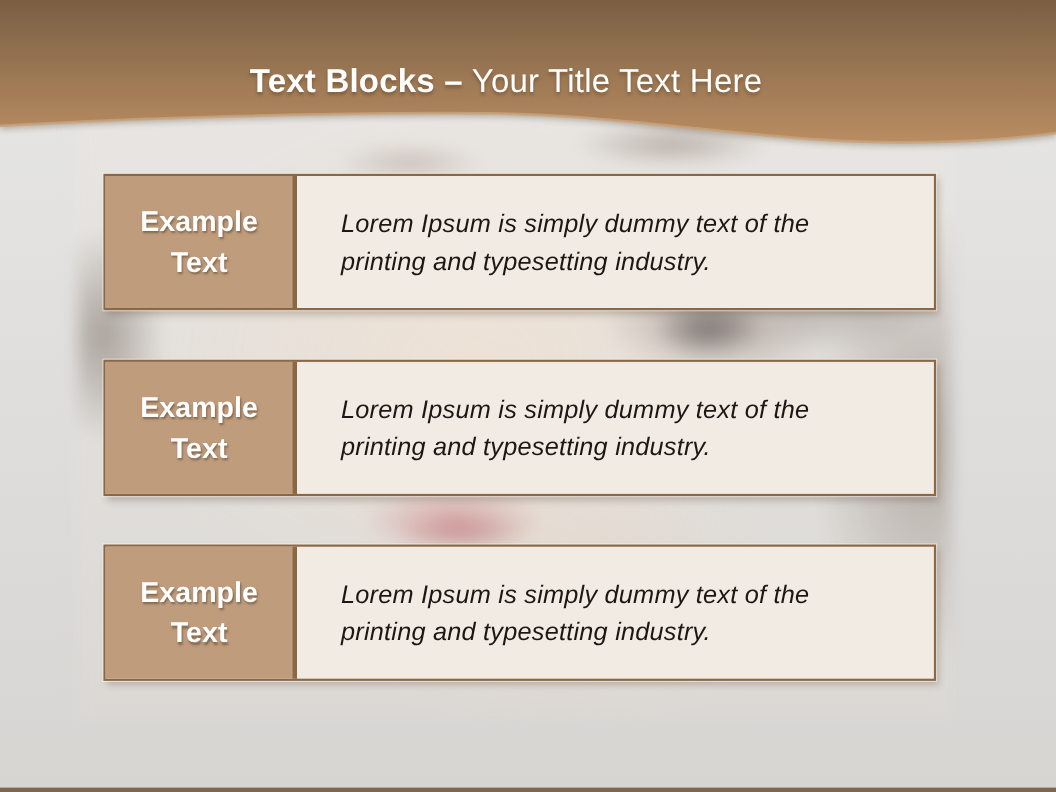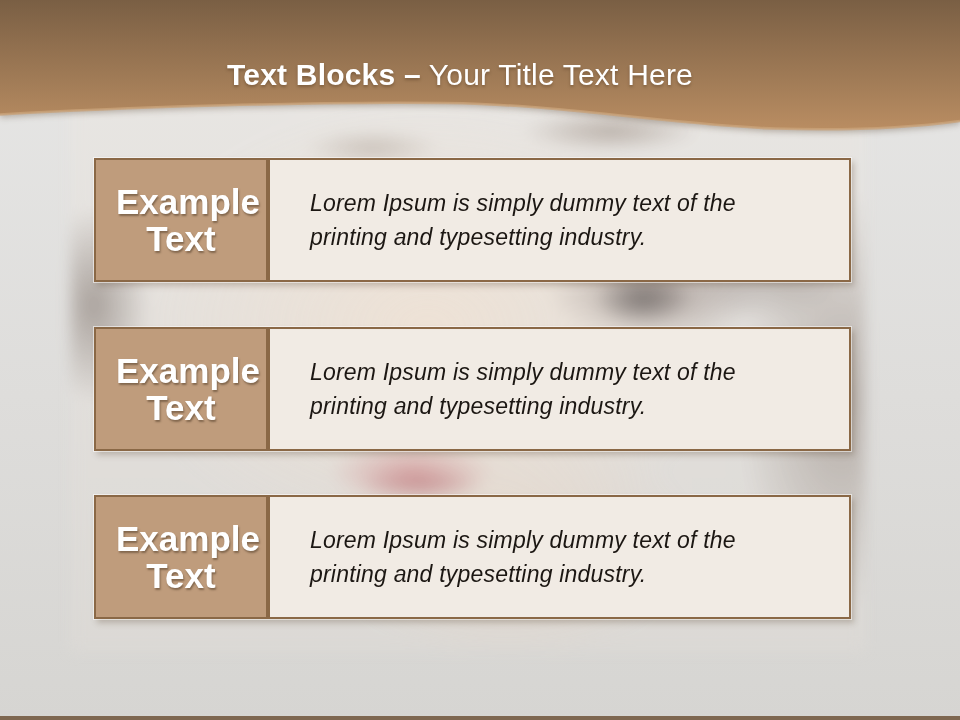--- a/index.html
+++ b/index.html
@@ -62,21 +62,21 @@
   .row.r2{top:327px;}
   .row.r3{top:495px;}
   .label-cell{
     width:170px;flex:0 0 170px;
     background:var(--label-bg);
     border-right:4px solid var(--block-border);
     display:flex;align-items:center;justify-content:center;
   }
   .label-text{
     width:130px;text-align:center;
-    color:var(--label-text);font-size:35px;font-weight:bold;line-height:37px;
+    color:var(--label-text);font-size:26px;font-weight:bold;line-height:37px;
     text-shadow:1px 2px 2px rgba(80,60,40,0.55);
   }
   .body-cell{
     flex:1;display:flex;flex-direction:column;justify-content:center;
     padding-left:40px;padding-right:10px;
     color:var(--body-text);font-size:23px;line-height:34px;letter-spacing:0.2px;
   }
   .body-line{display:block;font-style:italic;}
   .bottom-bar{
     position:absolute;left:0;bottom:0;width:960px;height:4px;

